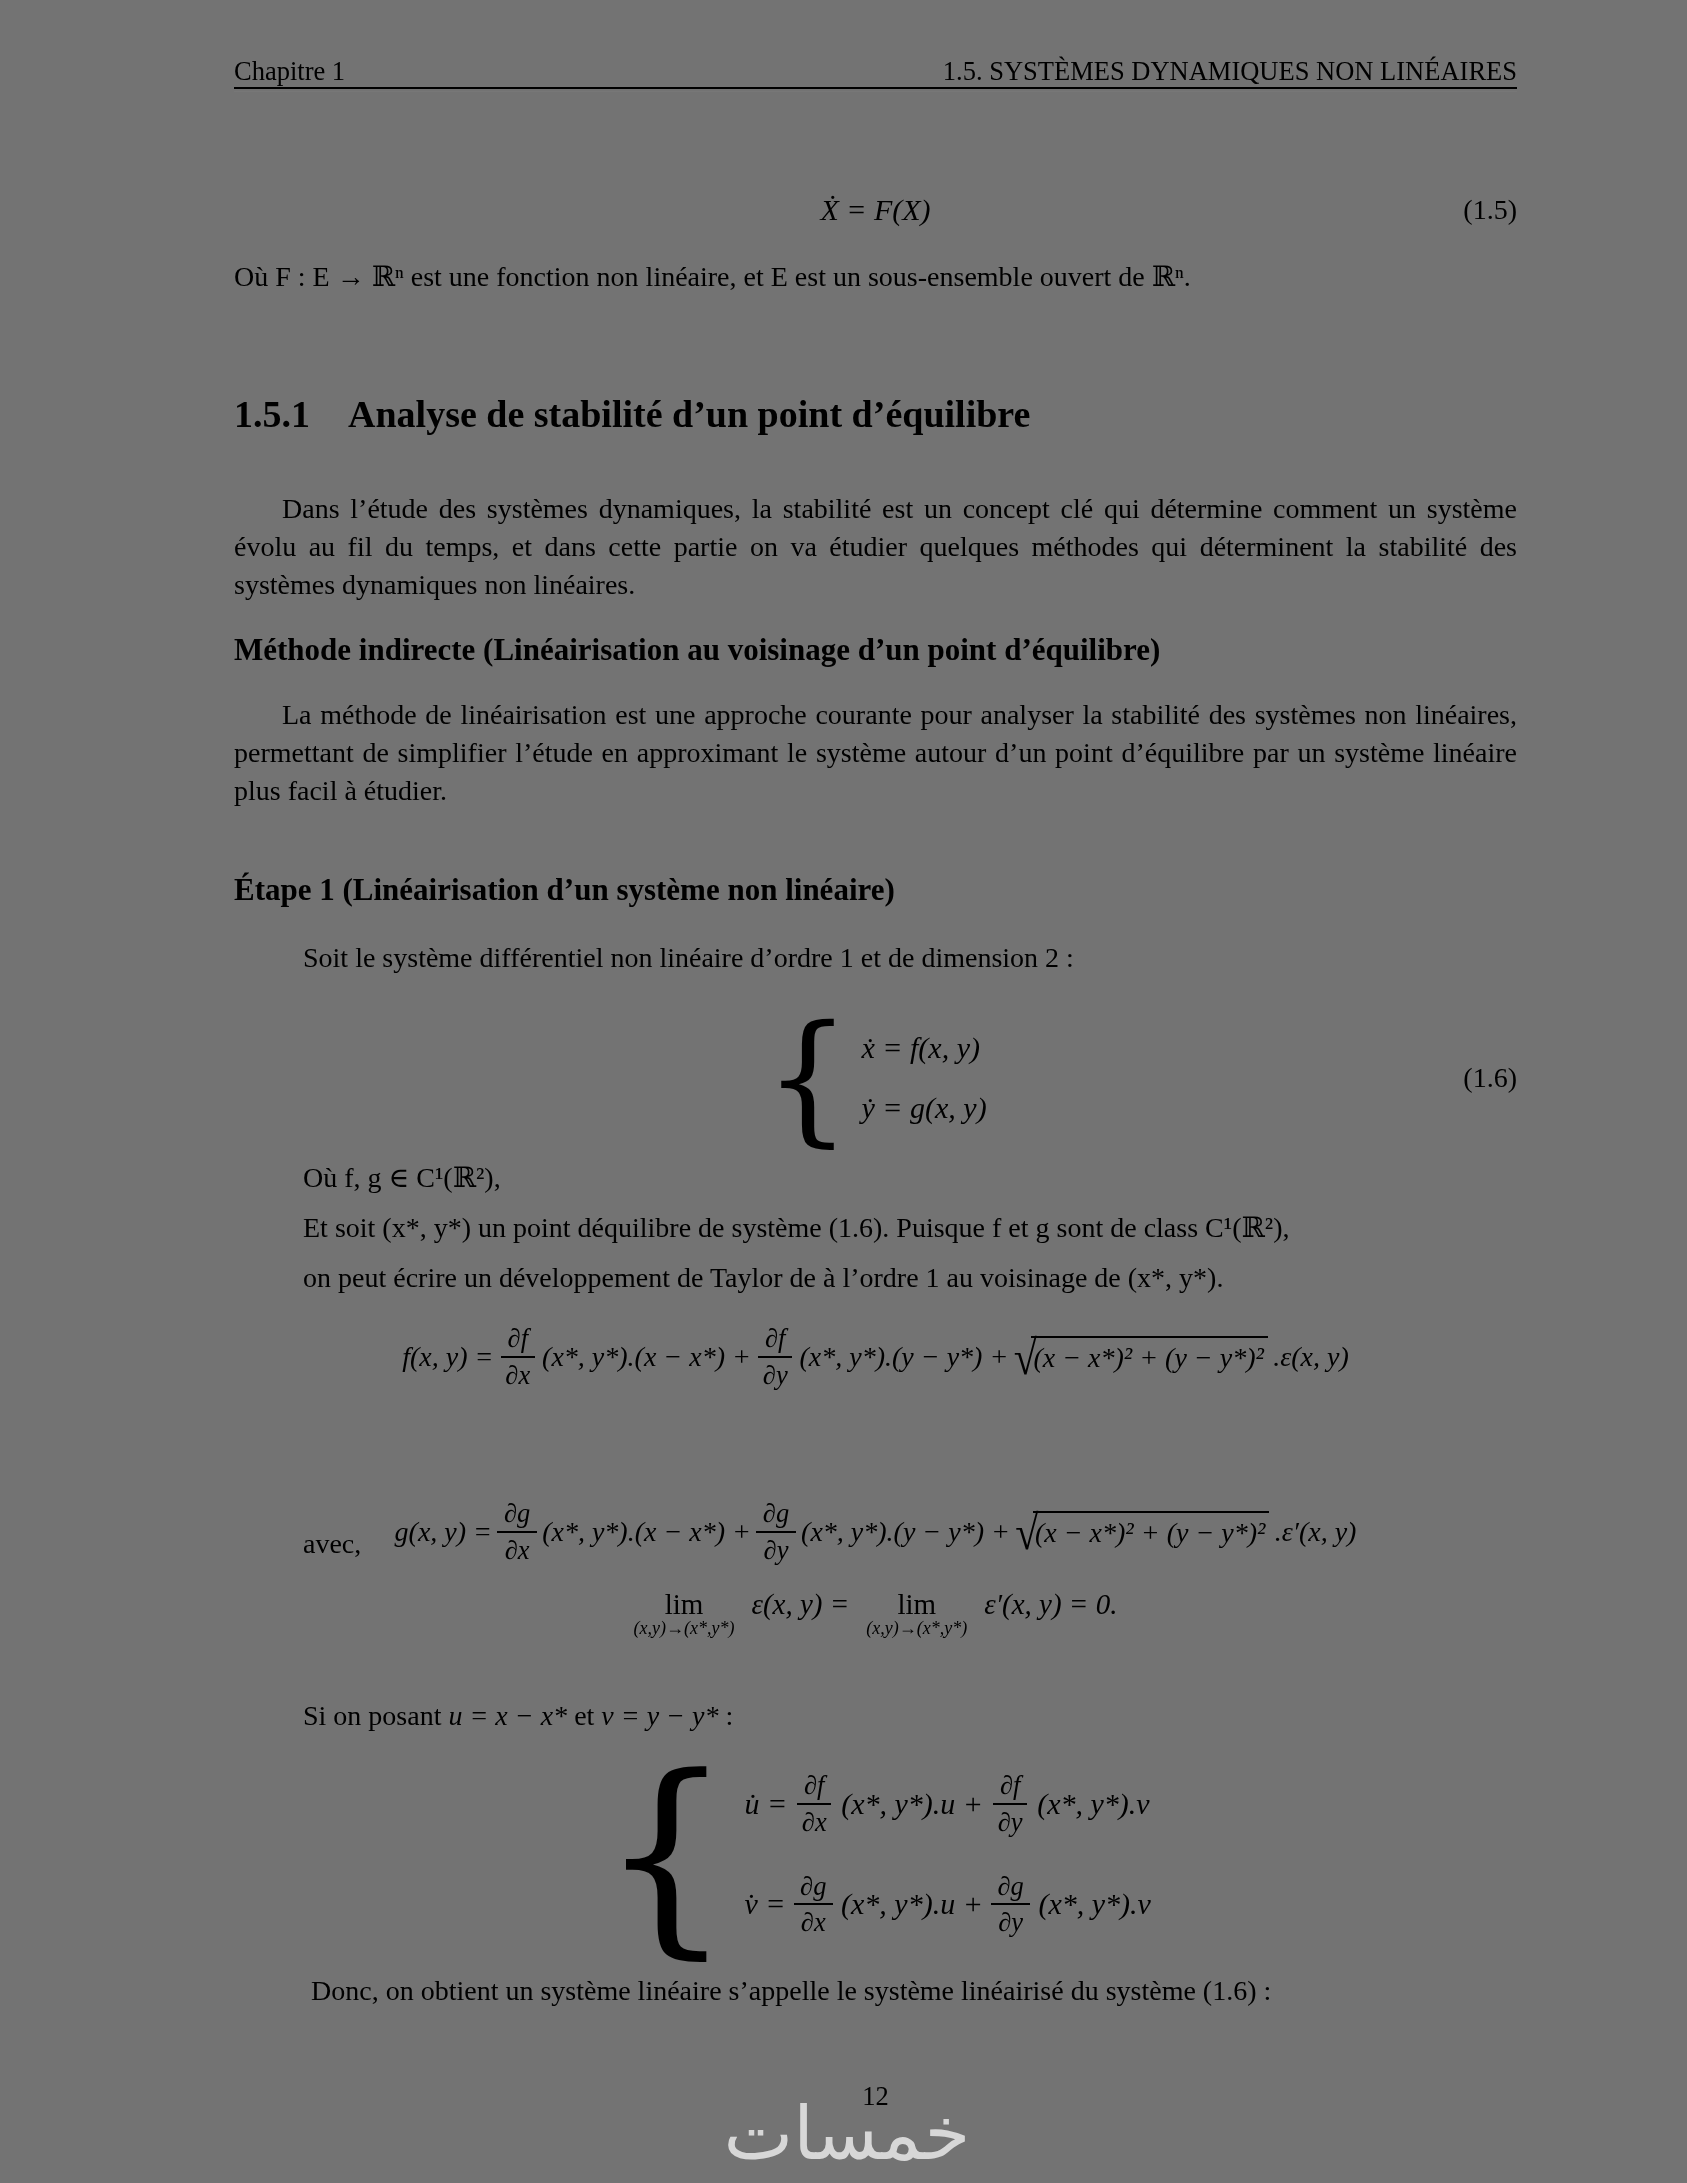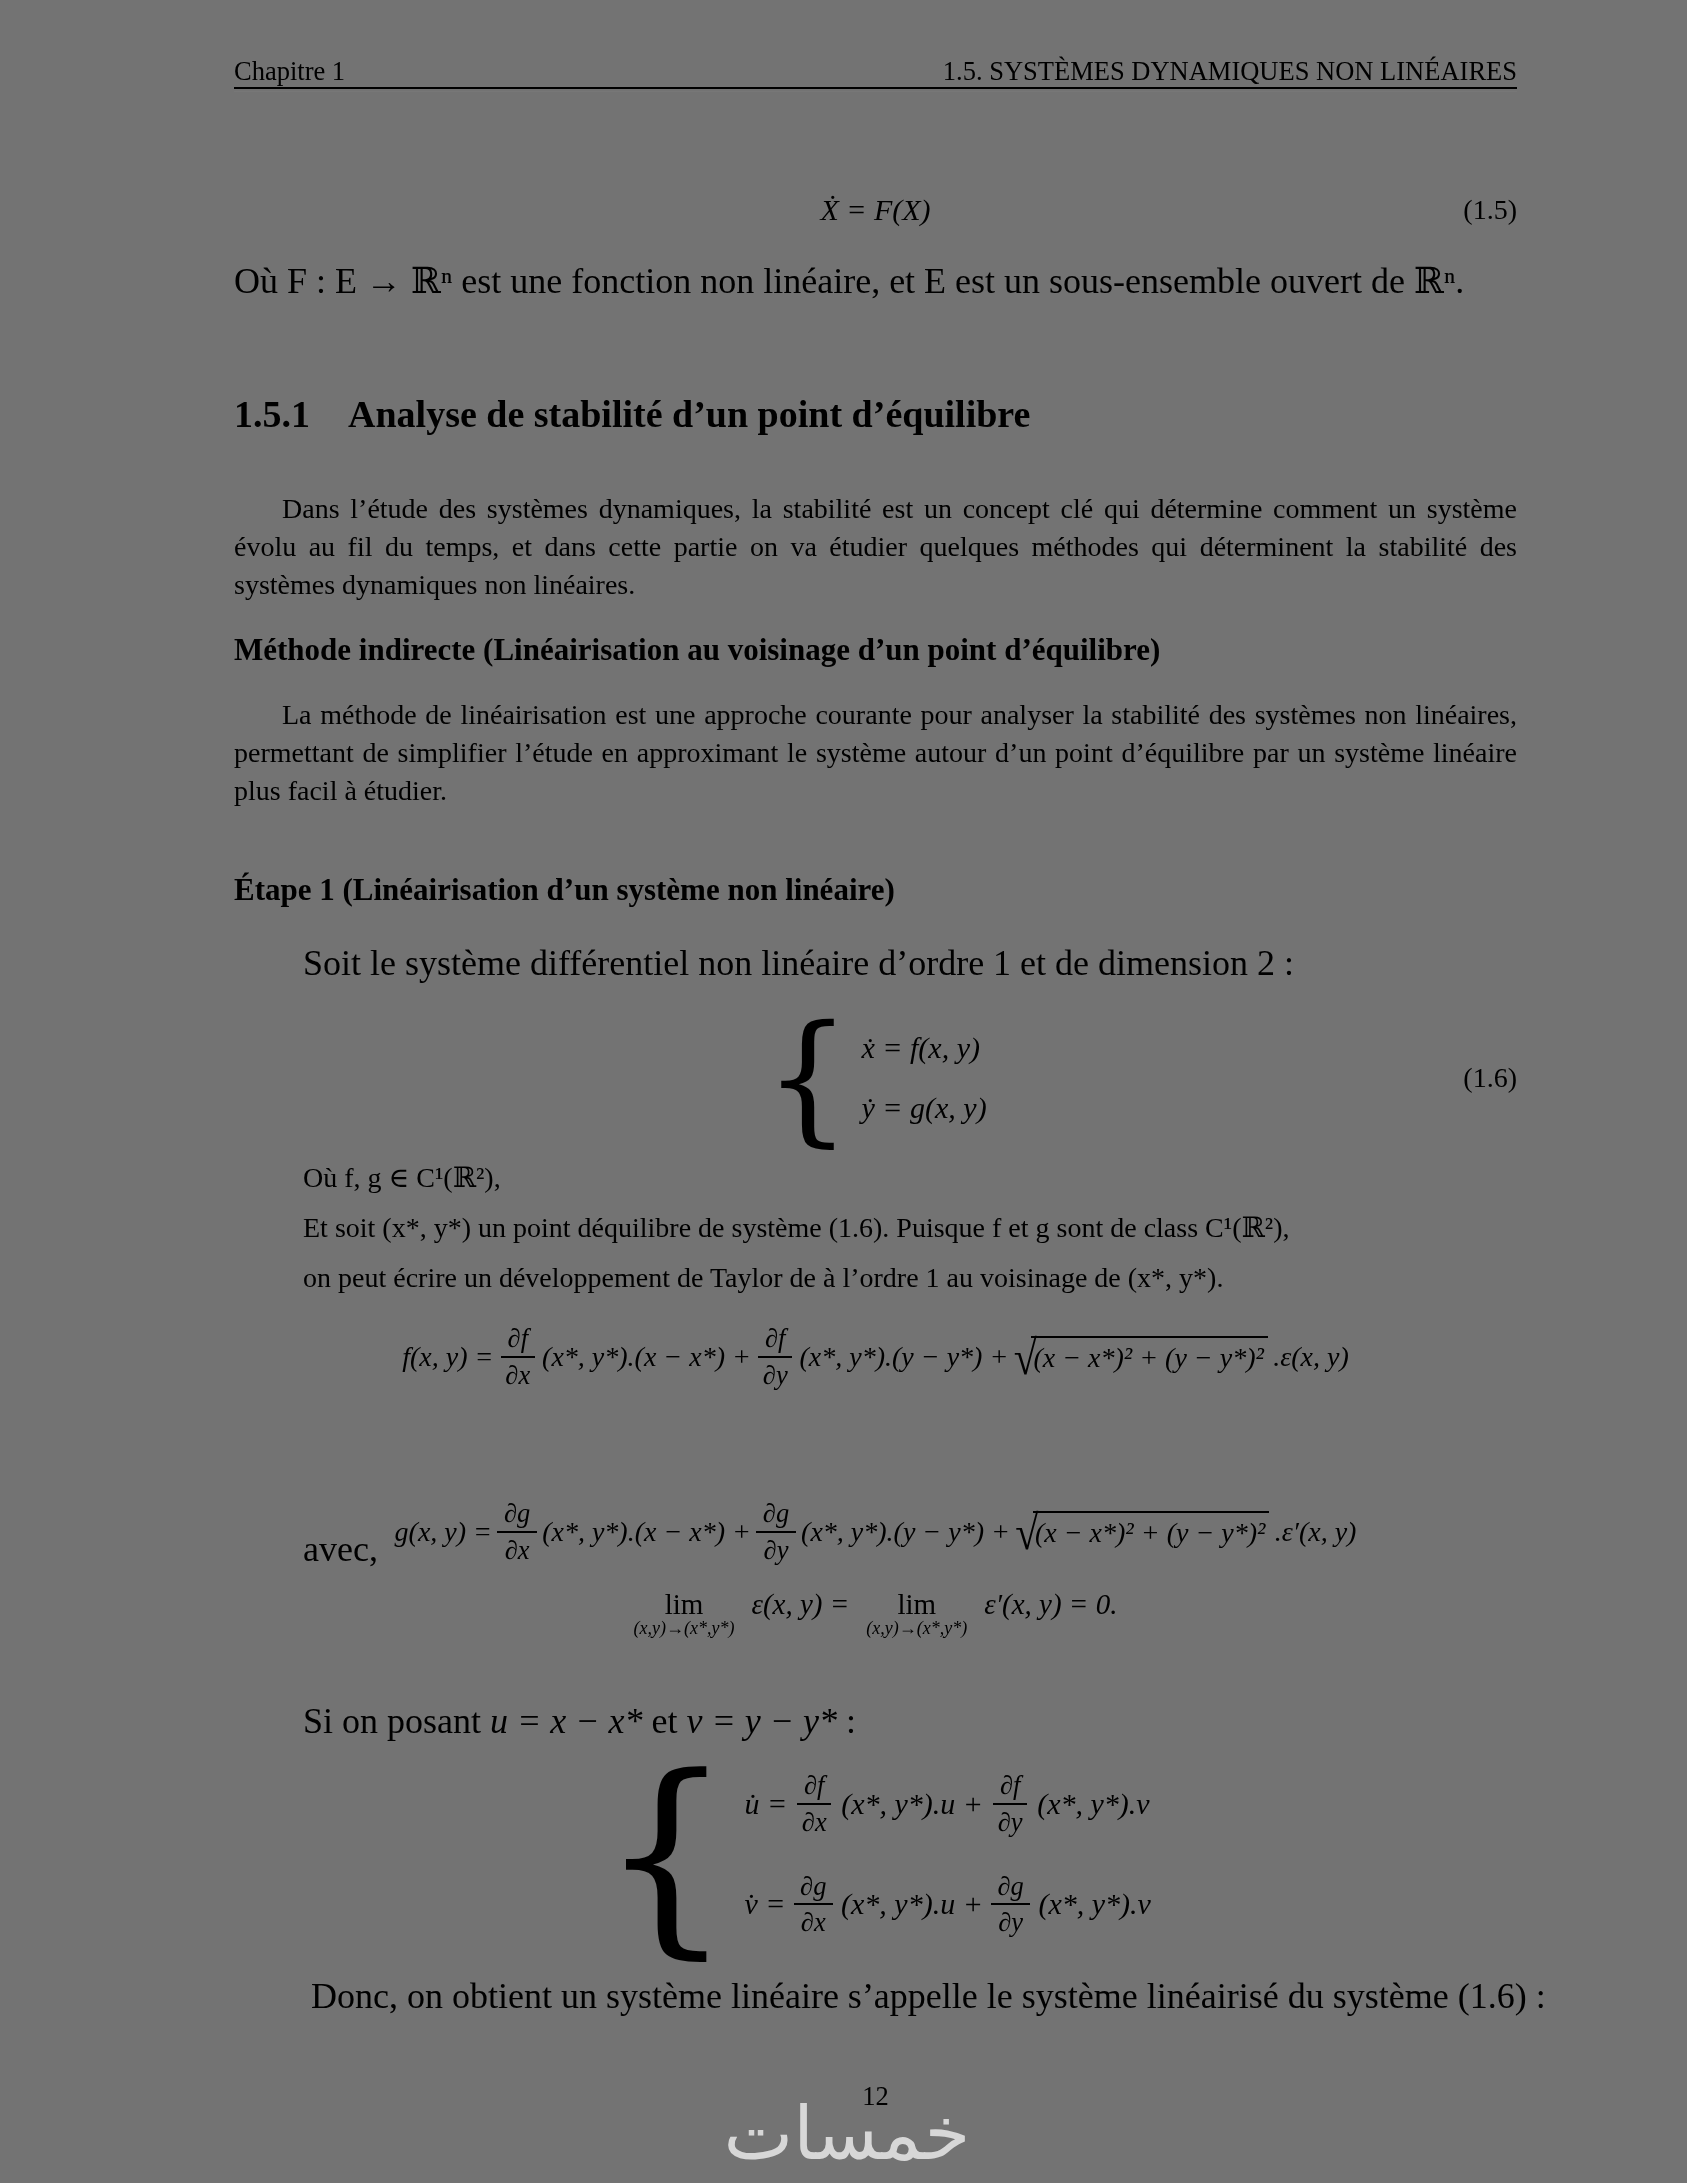--- a/index.html
+++ b/index.html
@@ -13,21 +13,21 @@
   
   .hdr { top:56px; font-size:26.5px; display:flex; justify-content:space-between; }
   .rule1 { top:87px; height:2px; background:#000; }
   .rule2 { top:91px; height:0.7px; background:#777; }
   
   .eqrow { display:flex; justify-content:center; align-items:center; font-style:italic; }
   .eqtag { position:absolute; right:0; top:50%; transform:translateY(-50%); font-style:normal; font-size:28px; }
   .eq15 { top:187px; font-size:30px; height:46px; }
   
   .body-text { font-size:28px; line-height:38px; text-align:justify; }
-  .oneline { font-size:36px; }
+  .oneline { font-size:28px; }
   .indent { text-indent:48px; }
   .p-intro { top:260px; }
   .sec-head { top:392px; font-size:38px; font-weight:bold; display:flex; }
   .sec-num { margin-right:38px; }
   .p1 { top:458px;margin-top:32px; }
   .h-meth { top:632px; font-size:31px; font-weight:bold; }
   .p2 { top:696px; }
   .h-etape { top:872px; font-size:31px; font-weight:bold; }
   .p3 { top:942px; padding-left:69px; }
   

